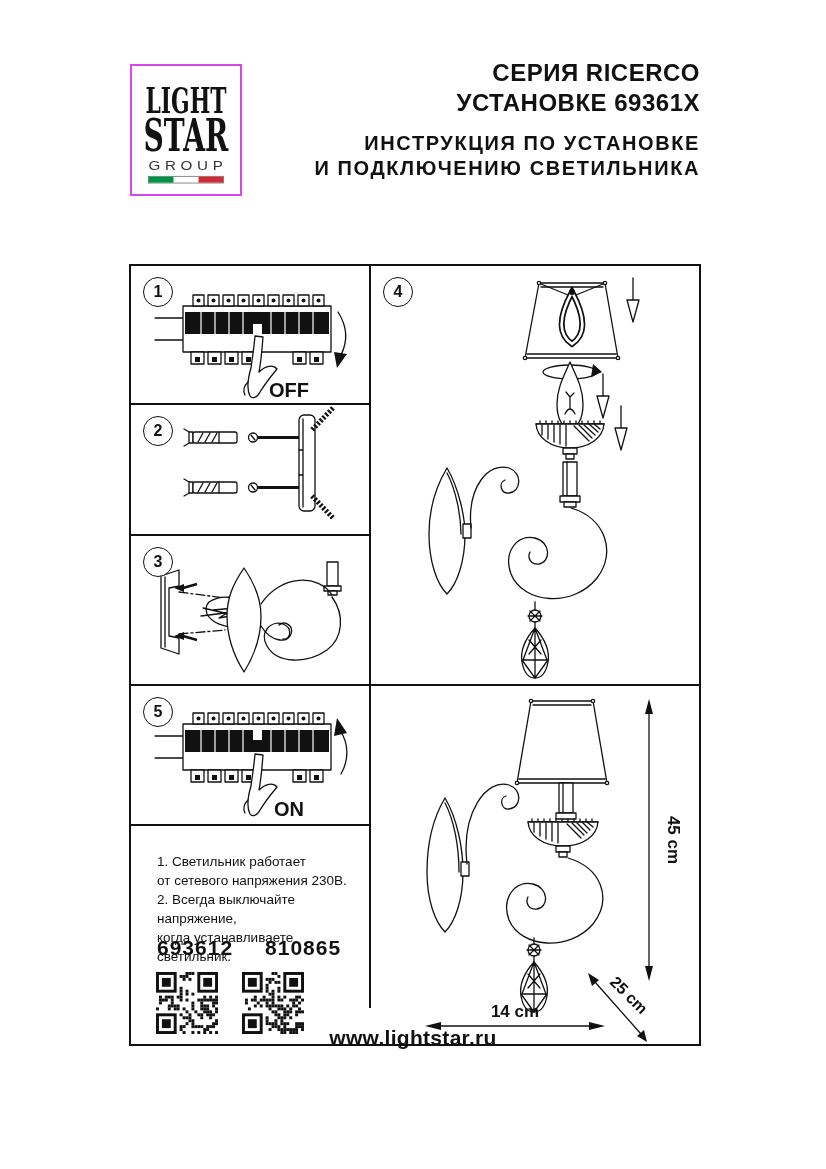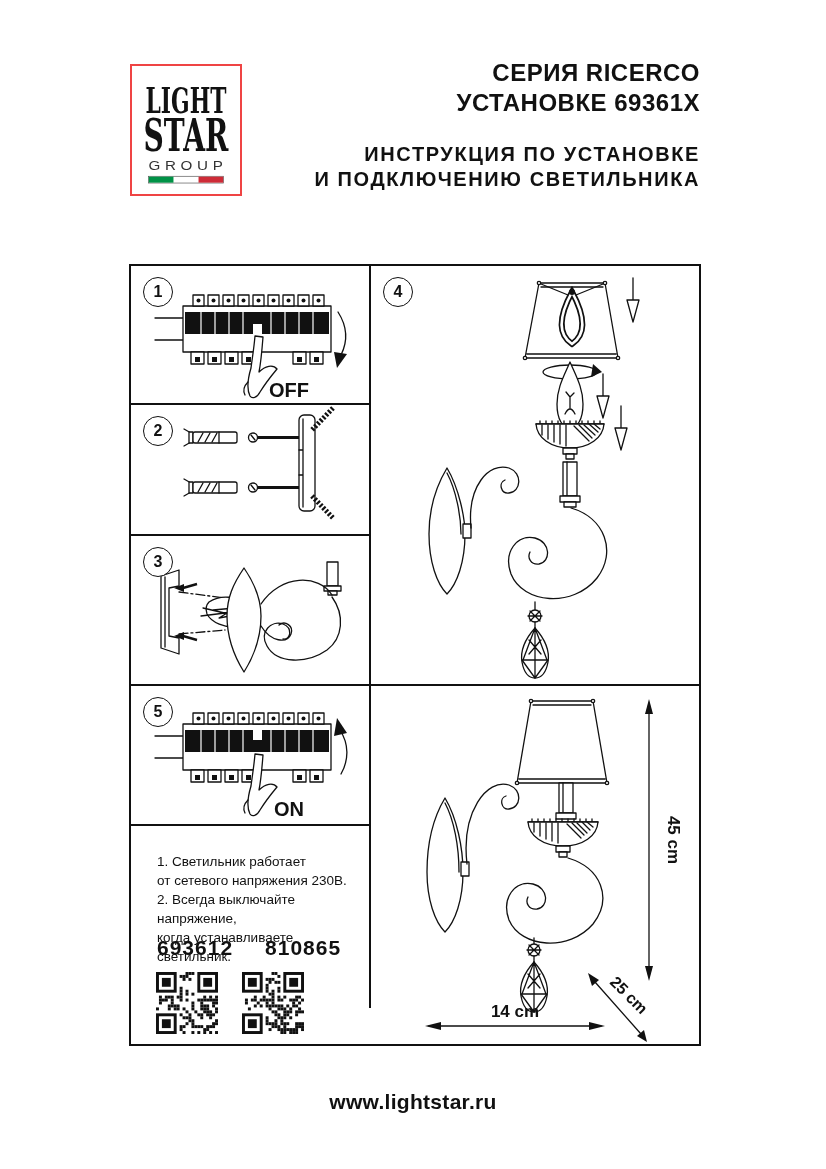--- a/index.html
+++ b/index.html
@@ -1,25 +1,25 @@
 <!DOCTYPE html>
 <html><head>
 <meta charset="utf-8">
 <style>
   html,body{margin:0;padding:0;background:#fff;}
   .page{position:relative;width:826px;height:1169px;background:#fff;overflow:hidden;
         font-family:"Liberation Sans",sans-serif;color:#111;}
   
   .logo-box{position:absolute;left:130px;top:64px;width:112px;height:132px;
-            border:2px solid #ef4444;box-sizing:border-box;background:#fff;}
+            border:2px solid #d946ef;box-sizing:border-box;background:#fff;}
   .logo-box svg{width:100%;height:100%;display:block;}
   
   .header-text{position:absolute;right:126px;top:58px;text-align:right;font-weight:bold;}
   .hdr-series{font-size:24px;line-height:30px;letter-spacing:.5px;}
-  .hdr-instruction{margin-top:24px;font-size:20px;line-height:25px;letter-spacing:1.6px;}
+  .hdr-instruction{margin-top:13px;font-size:20px;line-height:25px;letter-spacing:1.6px;}
   
   .grid{position:absolute;left:129px;top:264px;width:572px;height:782px;
         border:2px solid #111;box-sizing:border-box;background:#fff;}
   .col-left{position:absolute;left:0;top:0;width:240px;height:778px;}
   .col-right{position:absolute;left:240px;top:0;width:328px;height:778px;}
   .panel{position:relative;box-sizing:border-box;background:#fff;}
   .col-left .panel{border-right:2px solid #111;border-bottom:2px solid #111;width:240px;}
   .p1{height:139px}.p2{height:131px}.p3{height:150px}.p5{height:140px}
   .pnotes{height:182px;border-bottom:none !important;}
   .col-right .panel{width:328px;}
@@ -29,21 +29,21 @@
   .step-circle{position:absolute;left:12px;top:11px;width:30px;height:30px;border:1.6px solid #111;
                border-radius:50%;box-sizing:border-box;display:flex;align-items:center;justify-content:center;
                font-size:16px;font-weight:bold;background:#fff;z-index:3;}
   
   .notes-text{position:absolute;left:26px;top:26px;font-size:13.5px;line-height:19px;color:#111;}
   .article-codes{position:absolute;left:26px;top:110px;display:flex;gap:32px;
                  font-size:21px;font-weight:bold;letter-spacing:1px;}
   .qr-row{position:absolute;left:25px;top:146px;display:flex;gap:24px;}
   .qr-row svg{position:static;width:62px;height:62px;}
   
-  .footer-url{position:absolute;left:0;top:1090px;width:100%;text-align:center;
+  .footer-url{position:absolute;left:0;top:1026px;width:100%;text-align:center;
               font-size:21px;font-weight:bold;letter-spacing:.3px;}
   
   .art{stroke:#111;fill:none;stroke-width:1.3;stroke-linecap:round;stroke-linejoin:round;}
   .artf{stroke:#111;fill:#fff;stroke-width:1.3;stroke-linejoin:round;}
   .blk{fill:#111;stroke:none;}
   text.lbl{font-family:"Liberation Sans",sans-serif;font-weight:bold;fill:#111;stroke:none;}
 </style>
 </head>
 <body>
 

